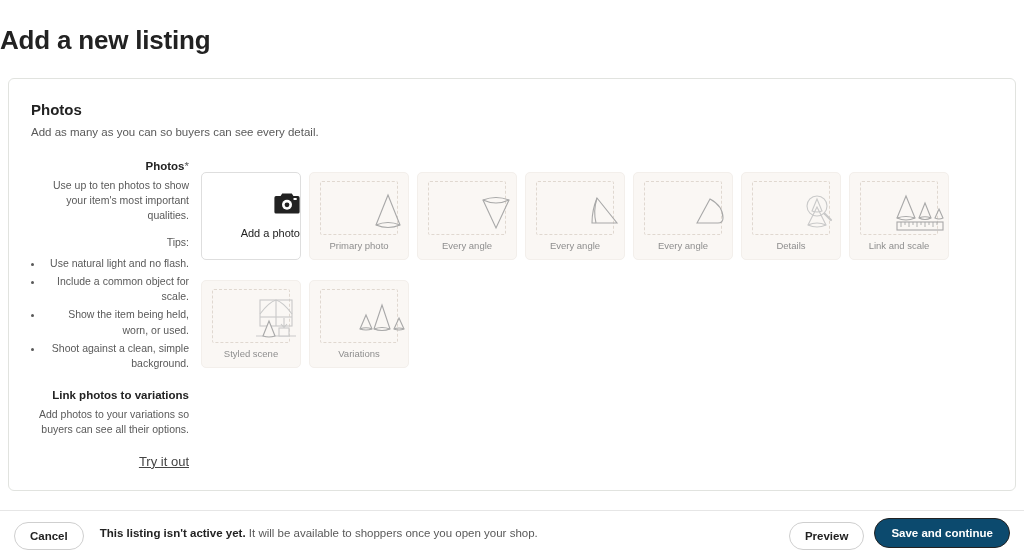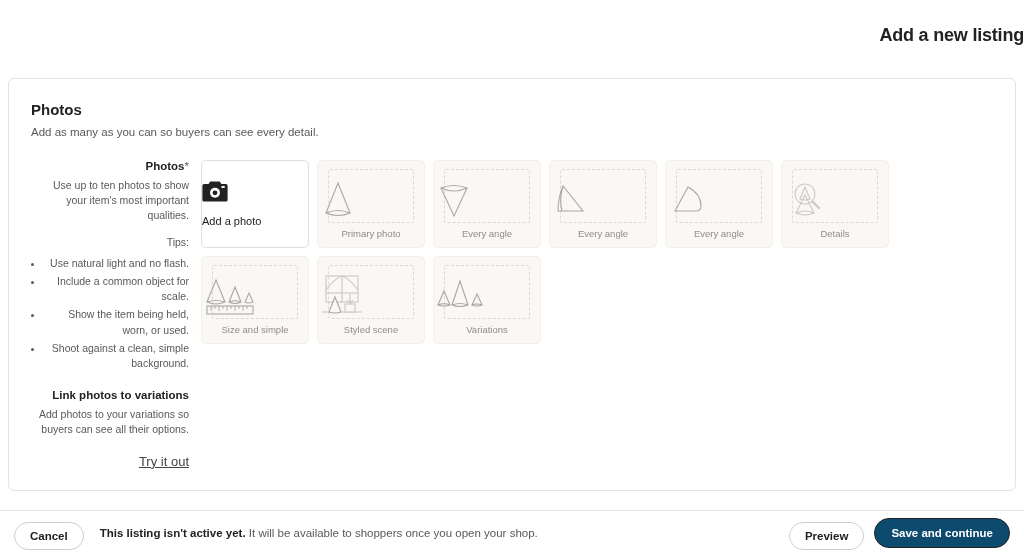--- a/index.html
+++ b/index.html
@@ -7,22 +7,22 @@
     width: 1024px; height: 554px;
     background: #ffffff;
     font-family: "Liberation Sans", sans-serif;
     color: #222222;
     overflow: hidden;
   }
   #root { position: relative; width: 1024px; height: 554px; }
 
   
   .page-title {
-    text-align: right;
-    font-size: 18px;
+    text-align: left;
+    font-size: 26px;
     font-weight: bold;
     letter-spacing: -0.2px;
     color: #222222;
     padding-top: 25px;
   }
 
   
   .scroll-area {
     position: absolute;
     top: 70px; left: 0; right: 0; bottom: 44px;
@@ -75,26 +75,27 @@
   .link-desc { font-size: 10.5px; color: #595959; line-height: 1.45; margin-top: 6px; }
   .try-link {
     font-size: 13px; color: #444444; text-decoration: underline;
     display: inline-block; margin-top: 16px; cursor: pointer;
   }
 
   
   .tiles { display: flex; flex-wrap: wrap; gap: 8px; align-content: flex-start; flex: 1; }
 
   .tile {
-    width: 108px; height: 88px;
+    width: 100px; height: 88px;
     border-radius: 5px;
     display: flex; flex-direction: column;
-    align-items: flex-start; justify-content: center;
+    align-items: flex-end; justify-content: center;
     position: relative;
     cursor: pointer;
+    margin-top: 12px;
   }
   .tile.add {
     background: #ffffff;
     border: 1px solid #dedede;
     gap: 8px;
   }
   .tile.ghost {
     background: #faf7f4;
     border: 1px solid #f3efeb;
     padding-bottom: 2px;
@@ -275,21 +276,21 @@
                     <line x1="21" y1="34" x2="21" y2="37"></line>
                   <line x1="25" y1="34" x2="25" y2="39"></line>
                     <line x1="29" y1="34" x2="29" y2="37"></line>
                   <line x1="33" y1="34" x2="33" y2="39"></line>
                     <line x1="37" y1="34" x2="37" y2="37"></line>
                   <line x1="41" y1="34" x2="41" y2="39"></line>
                     <line x1="45" y1="34" x2="45" y2="37"></line>
                 </g>
               </svg>
             </span>
-            <span class="tile-label">Size and simple</span>
+            <span class="tile-label">Link and scale</span>
           </div>
 
           <div class="tile ghost">
             <span class="dash"></span>
             <span class="tile-art">
               <svg width="48" height="48" viewBox="0 0 48 48">
                 <rect x="8" y="4" width="32" height="26" fill="none" stroke="#c9c9c9" stroke-width="1.1"></rect>
                 <line x1="24" y1="4" x2="24" y2="30" stroke="#c9c9c9" stroke-width="1.1"></line>
                 <line x1="8" y1="21" x2="40" y2="21" stroke="#c9c9c9" stroke-width="1.1"></line>
                 <path d="M8 18 Q17 6 24 4" fill="none" stroke="#c9c9c9" stroke-width="1.1"></path>

